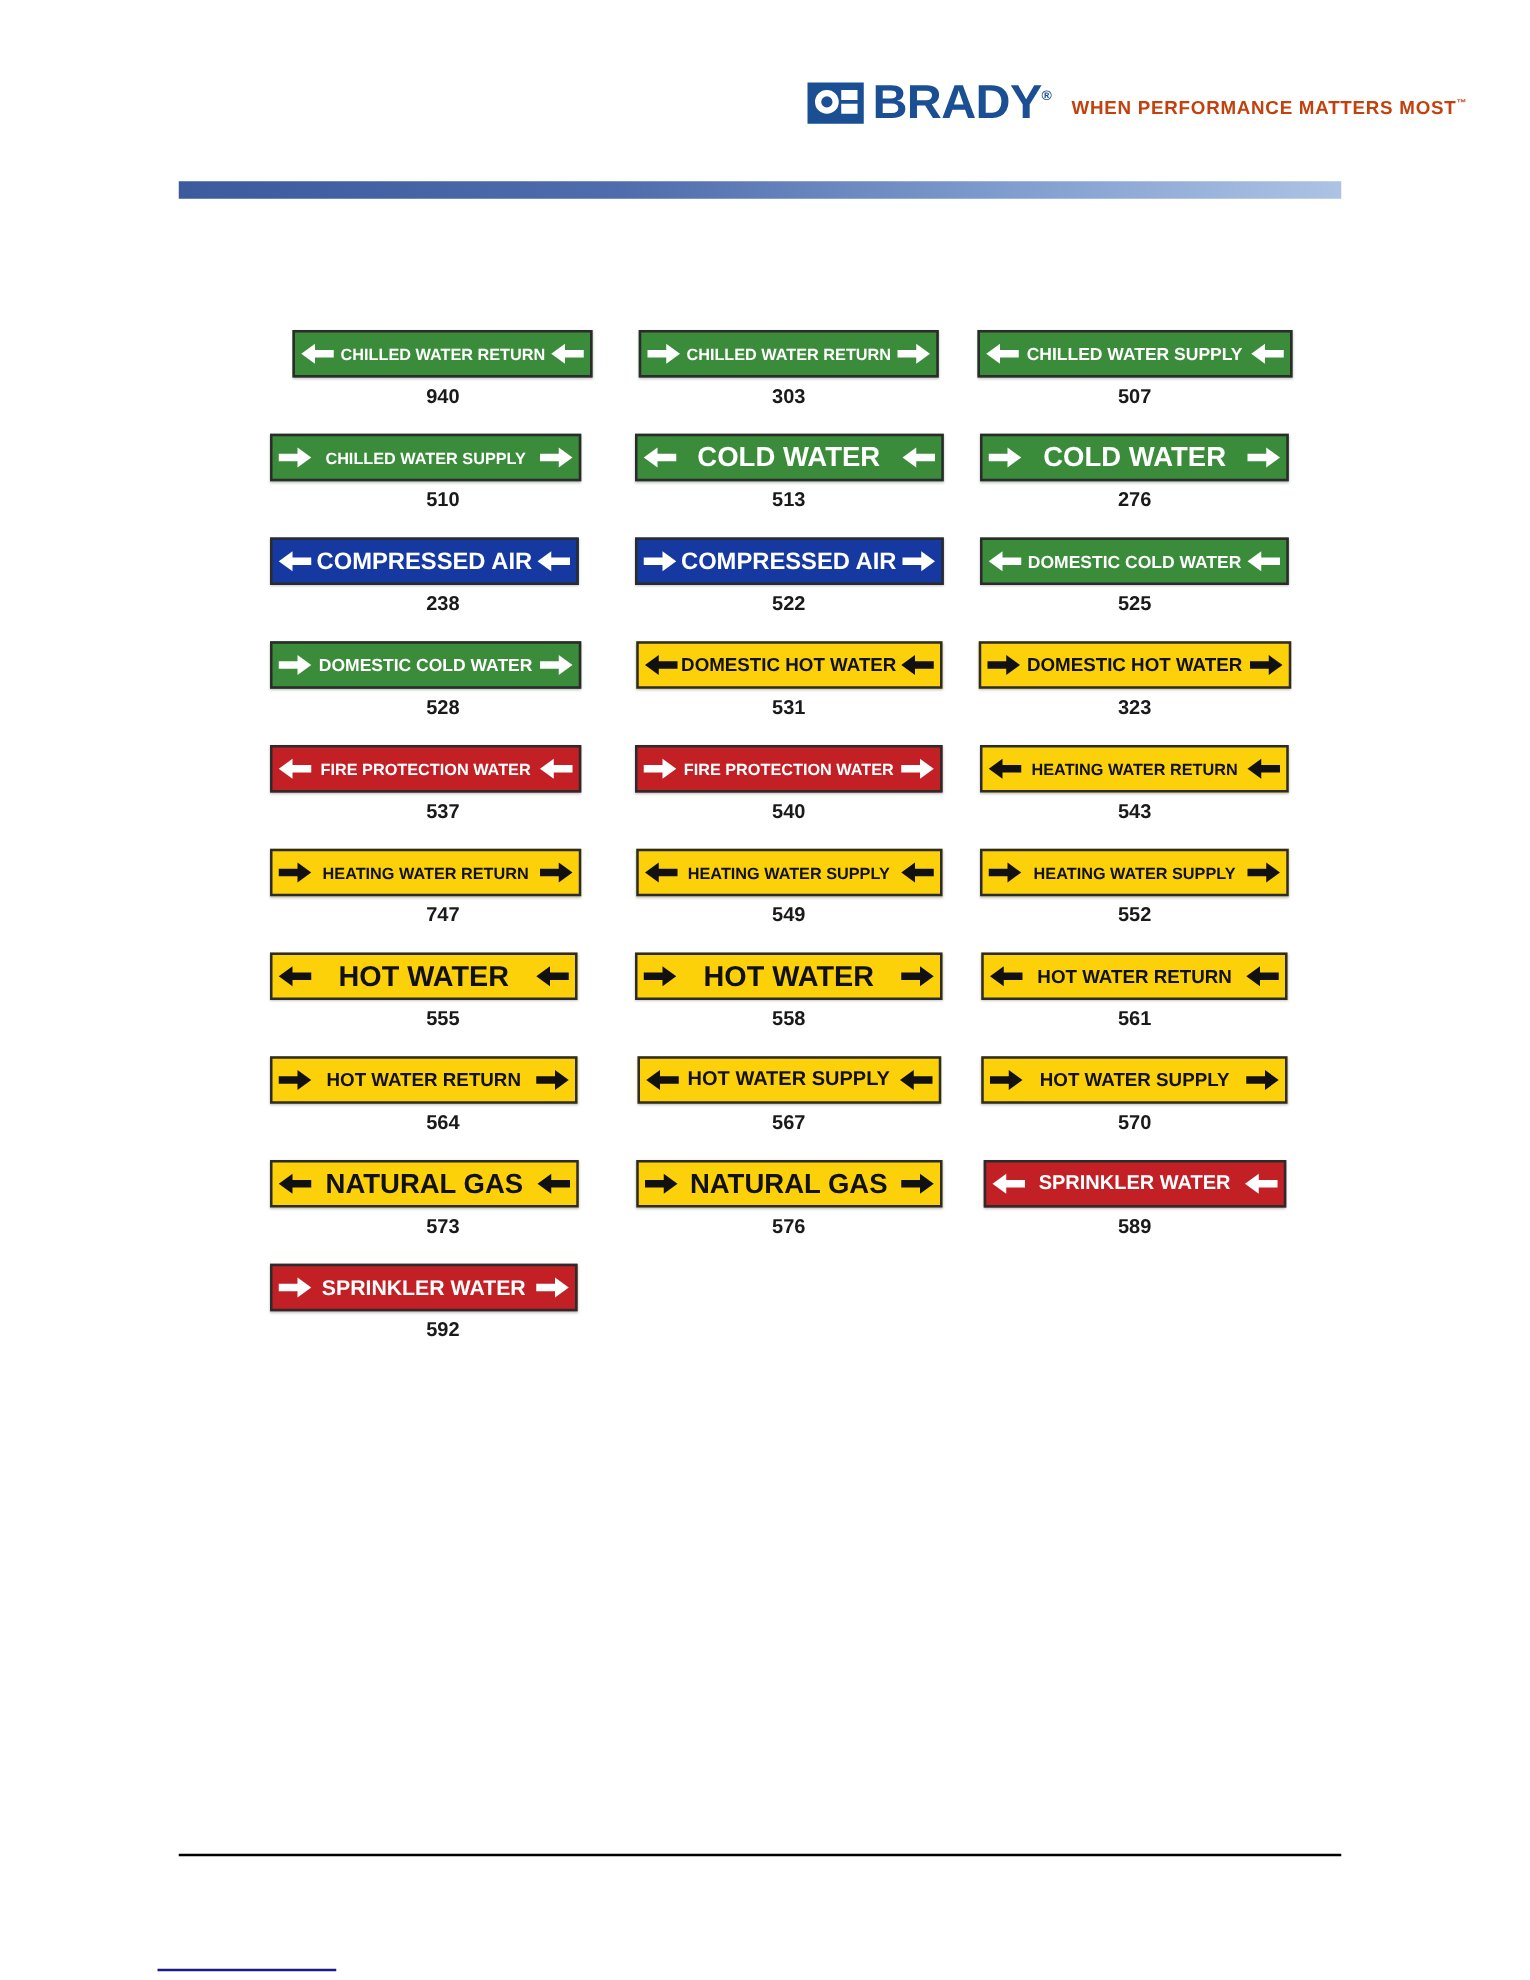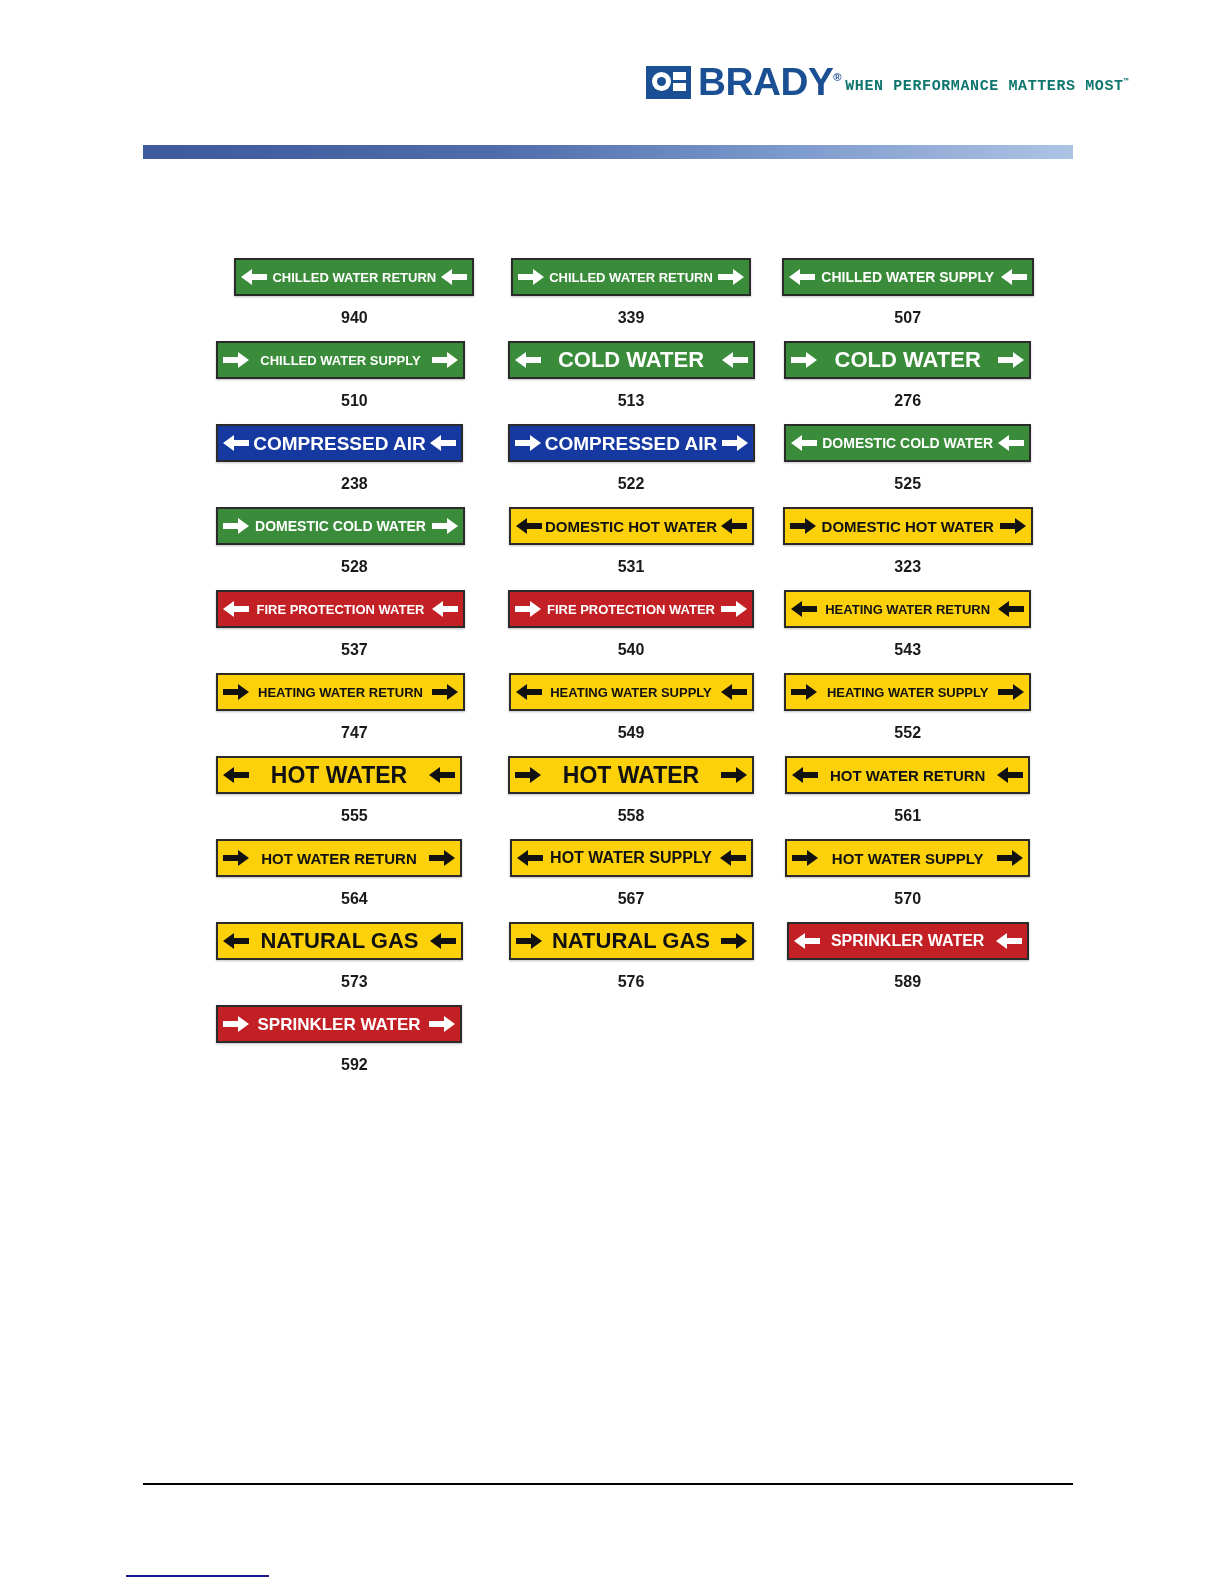--- a/index.html
+++ b/index.html
@@ -77,25 +77,26 @@
     font-stretch: condensed;
     transform: scaleX(1.02);
     transform-origin: left center;
   }
   .brady-reg {
     font-size: 11px;
     color: #1a4f93;
     vertical-align: super;
   }
   .brady-tagline {
-    font-family: Liberation Mono, monospace;
+    font-family: Liberation Sans, sans-serif;
     font-weight: bold;
     font-size: 15px;
     letter-spacing: 0.6px;
-    color: #0f766e;
+    color: #c2410c;
+    margin-left: 12px;
     margin-top: 8px;
   }
   .brady-tm {
     font-size: 8px;
     vertical-align: super;
   }
 
   .header-rule {
     position: absolute;
     left: 143px;
@@ -118,21 +119,21 @@
   }
   .cell {
     width: 277px;
     position: relative;
   }
   .cell.empty { visibility: hidden; }
 
   .marker-wrap {
     height: 44px;
     display: flex;
-    align-items: flex-start;
+    align-items: flex-end;
   }
   .marker-wrap.align-left   { justify-content: flex-start; }
   .marker-wrap.align-center { justify-content: center; }
 
   .marker {
     height: 38px;
     box-sizing: border-box;
     border: 2px solid #2b2b2b;
     display: flex;
     align-items: center;
@@ -248,21 +249,21 @@
               <span class="shaft" style="background: rgb(255, 255, 255);"></span>
               <span class="head" style="border-left-color: rgb(255, 255, 255);"></span>
             </span>
             <span class="marker-text" style="color: rgb(255, 255, 255); font-size: 13px;">CHILLED WATER RETURN</span>
             <span class="arrow right">
               <span class="shaft" style="background: rgb(255, 255, 255);"></span>
               <span class="head" style="border-left-color: rgb(255, 255, 255);"></span>
             </span>
           </div>
         </div>
-        <div class="code">339</div>
+        <div class="code">303</div>
       </div>
       <div class="cell">
         <div class="marker-wrap align-center">
           <div class="marker" style="background: rgb(58, 140, 58); width: 252px;">
             <span class="arrow left">
               <span class="shaft" style="background: rgb(255, 255, 255);"></span>
               <span class="head" style="border-right-color: rgb(255, 255, 255);"></span>
             </span>
             <span class="marker-text" style="color: rgb(255, 255, 255); font-size: 14px;">CHILLED WATER SUPPLY</span>
             <span class="arrow left">

